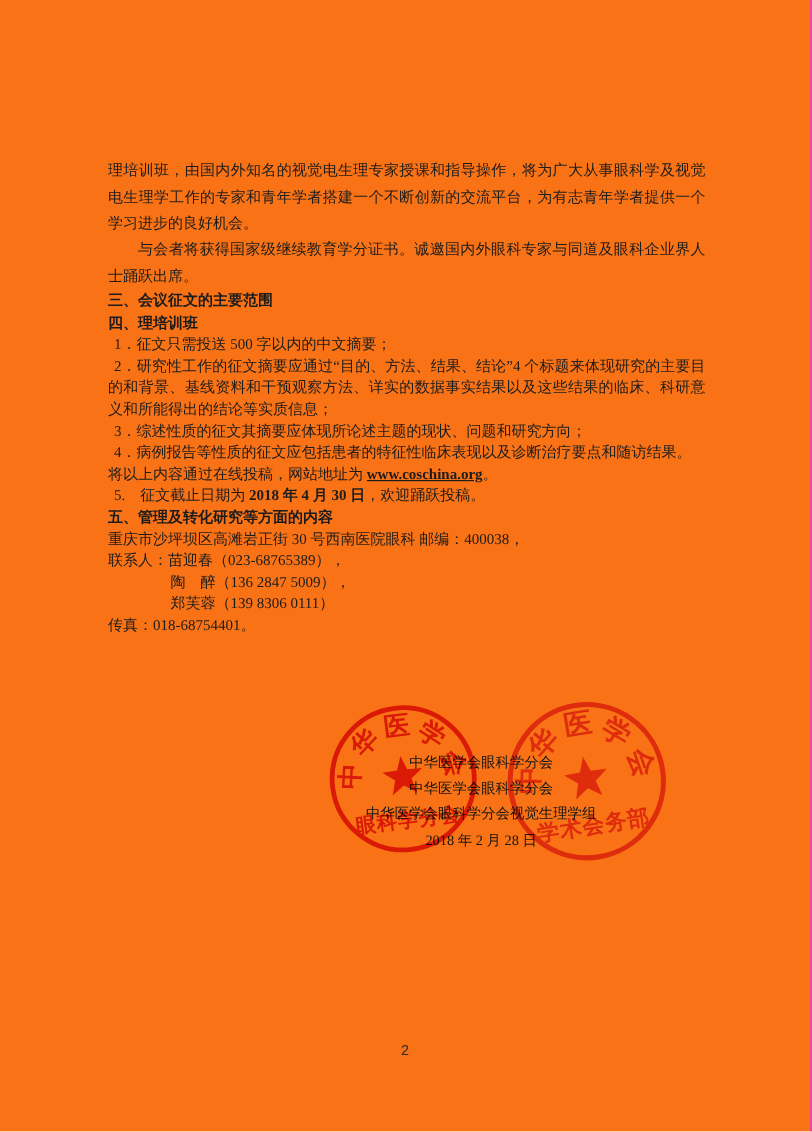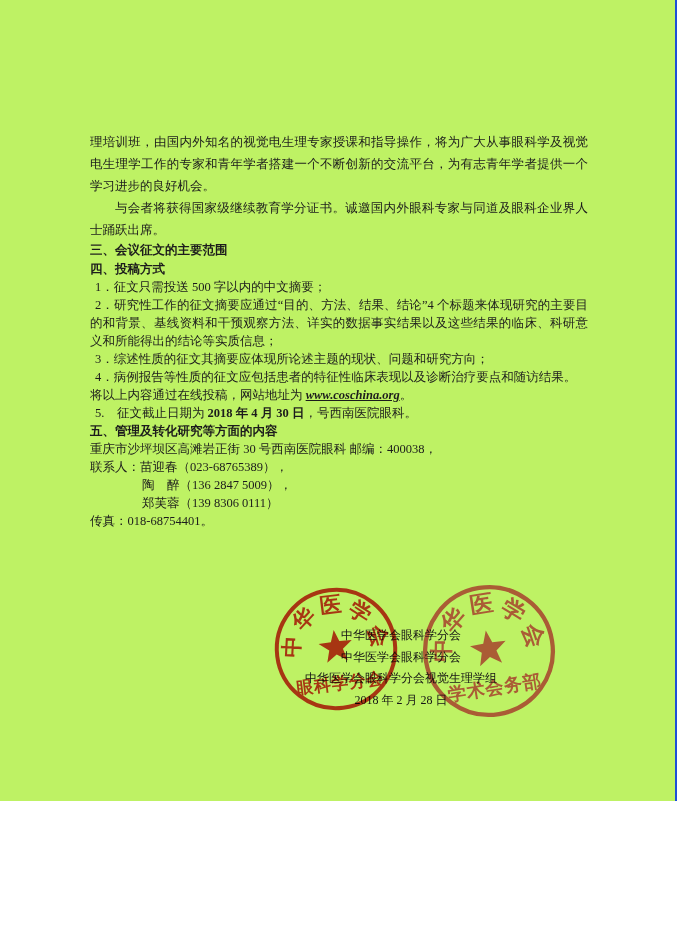--- a/index.html
+++ b/index.html
@@ -1,42 +1,42 @@
 <!DOCTYPE html>
 <html><head>
 <meta charset="utf-8">
 <style>
   html,body { margin:0; padding:0; background:#ffffff; }
   .page {
     position:relative;
-    width:677px; height:801px;
-    background:#bef264;
+    width:677px; height:943px;
+    background:#f97316;
     overflow:hidden;
     font-family:"Liberation Serif","DejaVu Serif",serif;
     color:#1c1c1c;
-    border-right:2px solid #1d4ed8;
+    border-right:2px solid #ec4899;
     box-sizing:border-box;
   }
   .text-col {
     position:absolute;
     left:90px; top:131px; width:498px;
     font-size:12.5px;
     text-align:justify;
   }
   .text-col p, .text-col div { margin:0; }
   .p-wide  { line-height:22px; }
   .indent2 { text-indent:25px;font-family:Liberation Serif, serif; }
   .heading { font-weight:bold; }
   .s3h { margin-top:9px;  line-height:19px; }
   .s3b { line-height:19px; }
   .s4h { margin-top:15px; line-height:18px; }
   .line18 { line-height:18px; }
   .item { line-height:18px; text-indent:5px; }
   .contact-indent { padding-left:52px; }
-  .website { font-weight:bold; text-decoration:underline;font-style:italic; }
+  .website { font-weight:bold; text-decoration:underline; }
   .bold { font-weight:bold;margin-top:24px; }
 
   .signature {
     position:absolute;
     left:231px; top:625px; width:340px;
     text-align:center;
     font-size:12px; line-height:21.5px;
     color:#151515;
   }
 
@@ -60,27 +60,27 @@
 <body>
 
 <div class="page">
 
   <div class="text-col">
     <p class="p-wide">理培训班，由国内外知名的视觉电生理专家授课和指导操作，将为广大从事眼科学及视觉电生理学工作的专家和青年学者搭建一个不断创新的交流平台，为有志青年学者提供一个学习进步的良好机会。</p>
     <p class="p-wide indent2">与会者将获得国家级继续教育学分证书。诚邀国内外眼科专家与同道及眼科企业界人士踊跃出席。</p>
 
     <div class="heading s3h">三、会议征文的主要范围</div>
 
-    <div class="heading s4h">四、投稿方式</div>
+    <div class="heading s4h">四、理培训班</div>
     <p class="item">1．征文只需投送 500 字以内的中文摘要；</p>
     <p class="item">2．研究性工作的征文摘要应通过“目的、方法、结果、结论”4 个标题来体现研究的主要目的和背景、基线资料和干预观察方法、详实的数据事实结果以及这些结果的临床、科研意义和所能得出的结论等实质信息；</p>
     <p class="item">3．综述性质的征文其摘要应体现所论述主题的现状、问题和研究方向；</p>
     <p class="item">4．病例报告等性质的征文应包括患者的特征性临床表现以及诊断治疗要点和随访结果。</p>
     <p class="line18"><span>将以上内容通过在线投稿，网站地址为 </span><span class="website">www.coschina.org</span><span>。</span></p>
-    <p class="item"><span>5.　征文截止日期为 </span><span class="bold">2018 年 4 月 30 日</span><span>，号西南医院眼科。</span></p>
+    <p class="item"><span>5.　征文截止日期为 </span><span class="bold">2018 年 4 月 30 日</span><span>，欢迎踊跃投稿。</span></p>
 
     <div class="heading line18">五、管理及转化研究等方面的内容</div>
     <p class="line18">重庆市沙坪坝区高滩岩正街 30 号西南医院眼科 邮编：400038，</p>
     <p class="line18">联系人：苗迎春（023-68765389），</p>
     <p class="line18 contact-indent">陶　醉（136 2847 5009），</p>
     <p class="line18 contact-indent">郑芙蓉（139 8306 0111）</p>
     <p class="line18">传真：018-68754401。</p>
   </div>
 
   <div class="signature">

